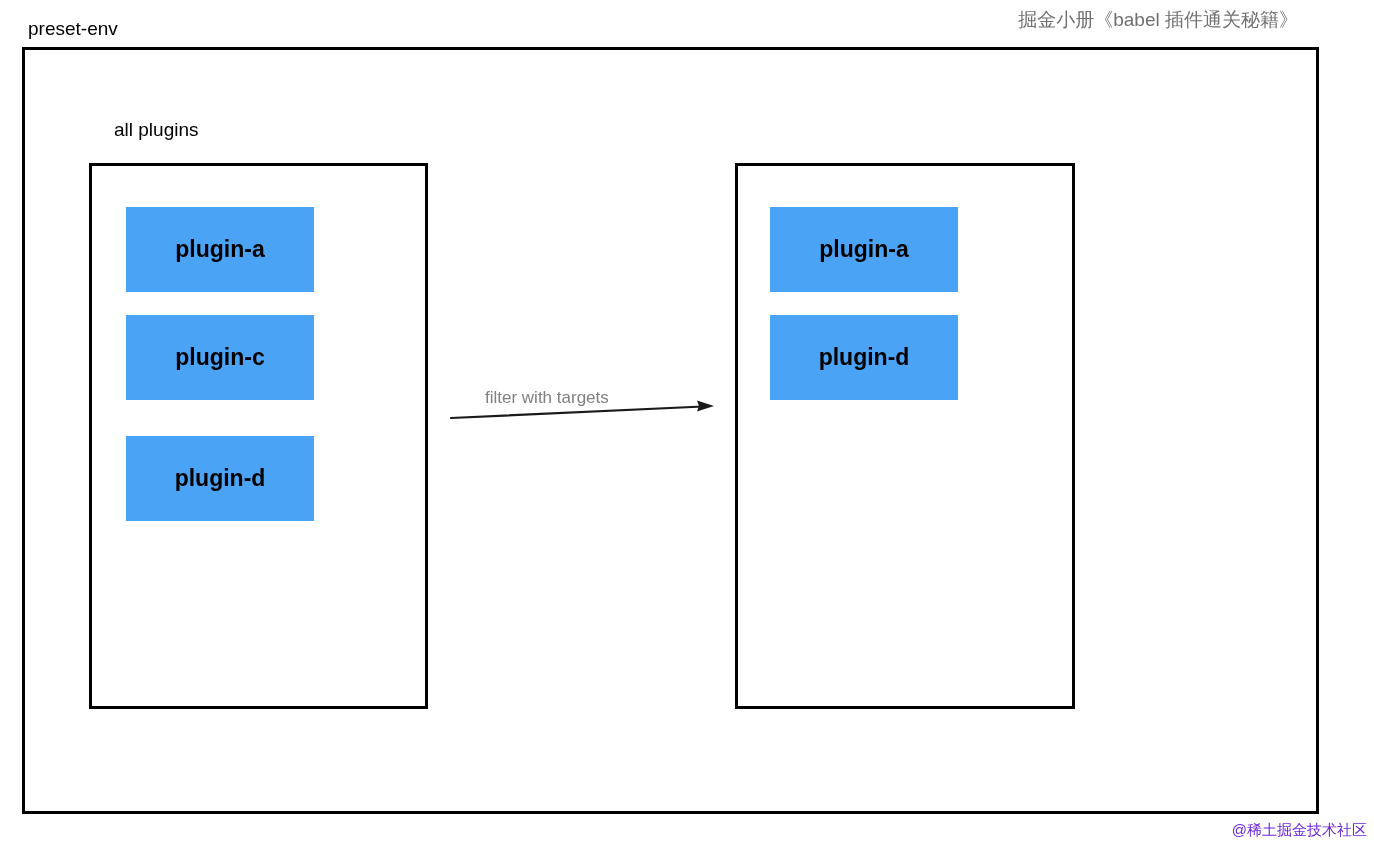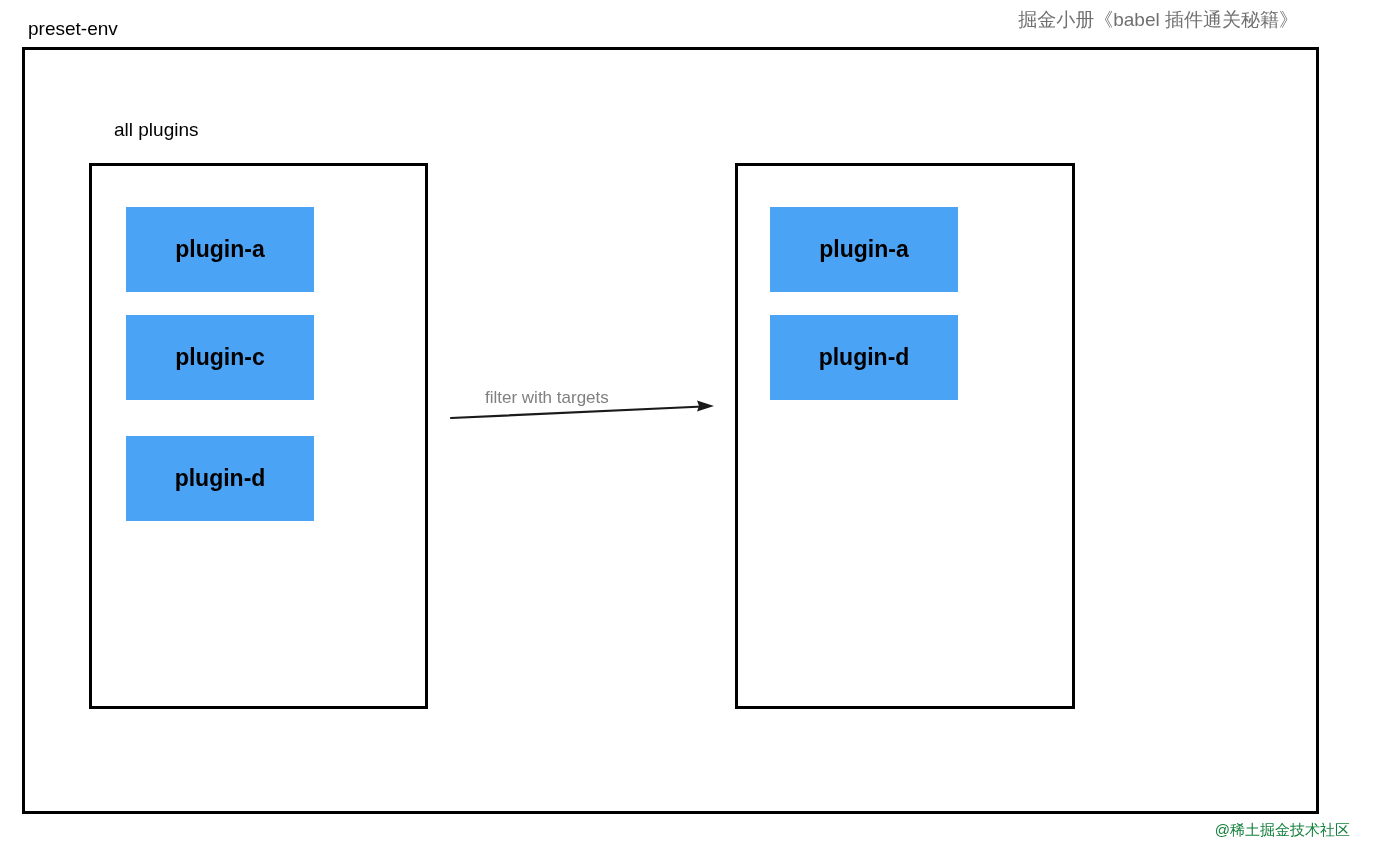--- a/index.html
+++ b/index.html
@@ -30,25 +30,25 @@
     position: absolute;
     right: 76px;
     top: 8px;
     font-size: 19px;
     line-height: 24px;
     color: #707070;
     white-space: nowrap;
   }
   #footer-watermark {
     position: absolute;
-    right: 24px;
+    right: 7px;
     bottom: 12px;
     font-size: 15px;
     line-height: 20px;
-    color: #15803d;
+    color: #6d28d9;
     white-space: nowrap;
   }
 
   
   #outer-frame {
     position: absolute;
     left: 22px;
     top: 47px;
     width: 1297px;
     height: 767px;

